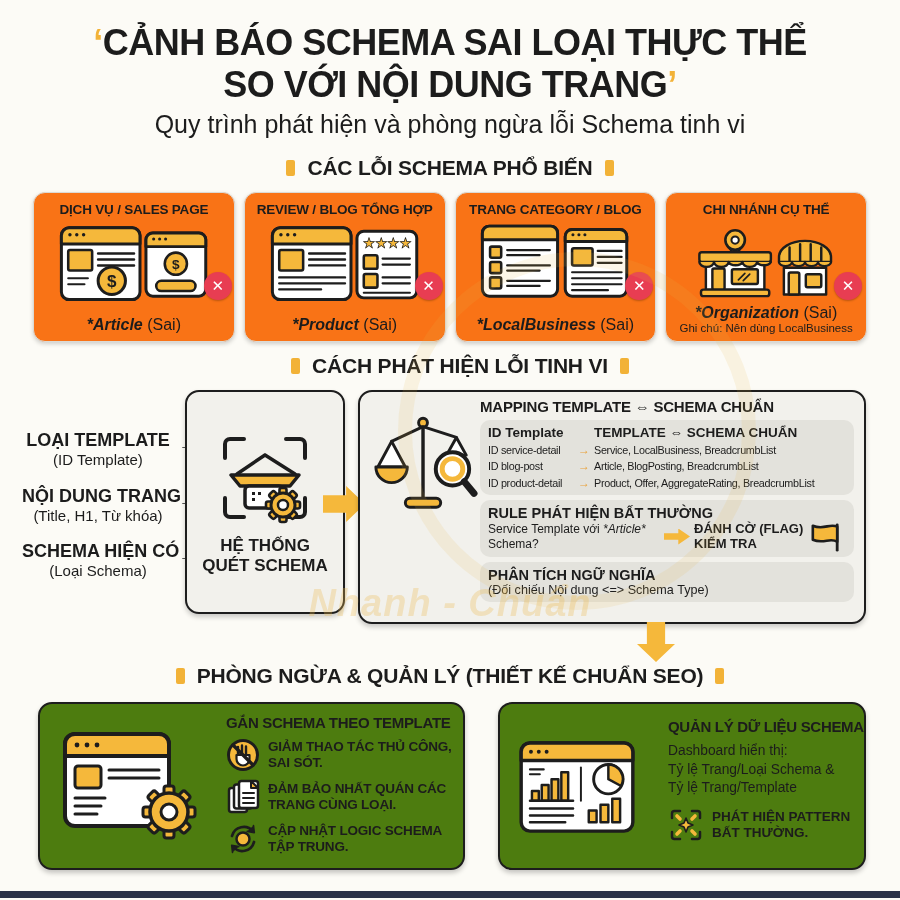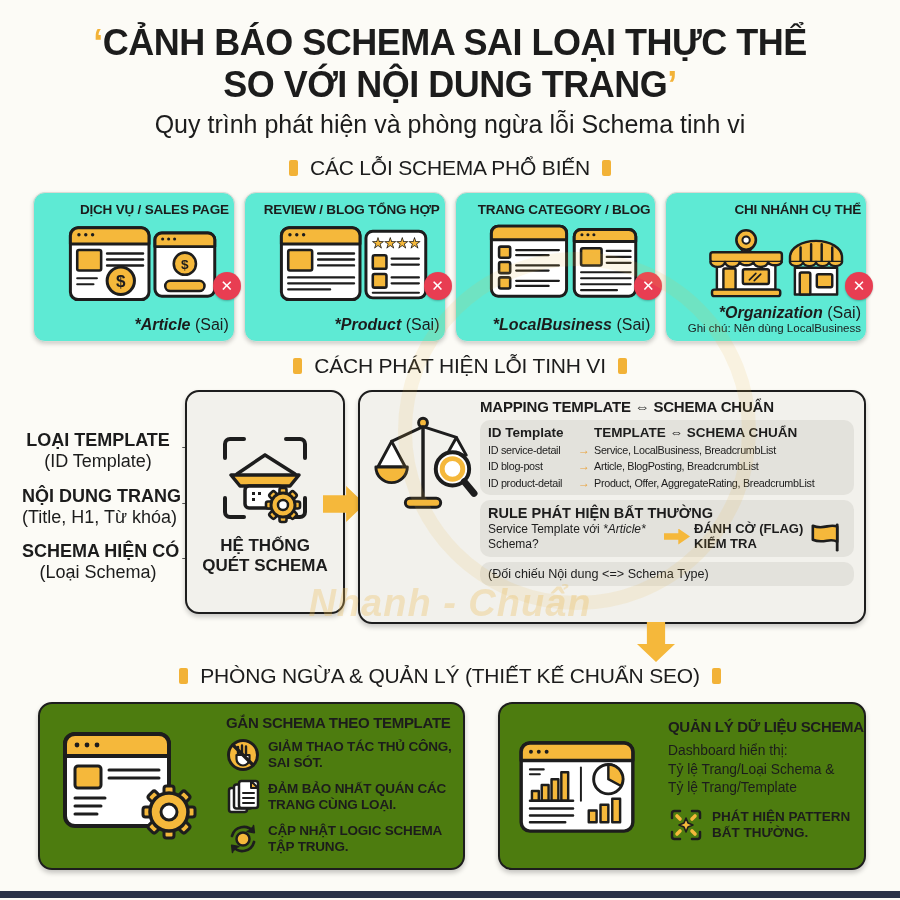--- a/index.html
+++ b/index.html
@@ -6,39 +6,39 @@
   .page{position:relative;width:900px;height:900px;background:#FCFBF6;overflow:hidden;
         font-family:"Liberation Sans","DejaVu Sans",sans-serif;color:#1c1c1c;}
   
   .title-line{position:absolute;left:0;width:100%;text-align:center;font-weight:bold;
               font-size:36px;letter-spacing:-0.5px;white-space:nowrap;}
   #t1{top:22px;} #t2{top:64px;}
   .quote{color:#F2B237;}
   .subtitle{position:absolute;top:110px;left:0;width:100%;text-align:center;font-size:25px;}
   
   .sec-head{position:absolute;left:0;width:100%;display:flex;justify-content:center;align-items:center;
-            gap:12px;font-size:21px;font-weight:normal;letter-spacing:-0.2px;}
+            gap:12px;font-size:21px;font-weight:bold;letter-spacing:-0.2px;}
   .marker{width:9px;height:16px;background:#F2B237;border-radius:2px;flex:0 0 auto;}
   
   .cards{position:absolute;top:192px;left:33px;width:834px;display:flex;gap:9px;}
-  .err-card{flex:1;height:150px;box-sizing:border-box;background:#5eead4;border:1px solid #DCDAD4;
+  .err-card{flex:1;height:150px;box-sizing:border-box;background:#f97316;border:1px solid #DCDAD4;
             border-radius:12px;box-shadow:0 2px 4px rgba(0,0,0,.18);padding:9px 5px 7px;
-            display:flex;flex-direction:column;align-items:flex-end;}
+            display:flex;flex-direction:column;align-items:center;}
   .err-title{font-size:13.5px;font-weight:bold;letter-spacing:-0.2px;white-space:nowrap;}
   .err-icon{position:relative;margin-top:3px;height:84px;display:flex;align-items:center;justify-content:center;}
   .badge{position:absolute;right:-12px;bottom:4px;width:28px;height:28px;border-radius:50%;
          background:#E83D52;color:#fff;font-size:15px;font-weight:bold;
          display:flex;align-items:center;justify-content:center;box-shadow:0 1px 2px rgba(0,0,0,.25);}
   .err-schema{font-size:16px;margin-top:auto;white-space:nowrap;}
   .schema-name{font-weight:bold;font-style:italic;}
   .err-note{font-size:11.5px;margin-top:0;white-space:nowrap;}
   
   .input-group{position:absolute;width:152px;text-align:center;left:22px;}
   .input-label{font-size:18px;font-weight:bold;white-space:nowrap;}
-  .input-sub{font-size:18px;white-space:nowrap;}
+  .input-sub{font-size:15px;white-space:nowrap;}
   .input-arrow{position:absolute;right:-22px;top:5px;font-size:17px;font-weight:bold;}
   .flow-box{position:absolute;background:#F2F1EC;border:2.5px solid #1d1d1d;border-radius:14px;
             box-shadow:0 3px 5px rgba(0,0,0,.2);box-sizing:border-box;}
   .scan-box{left:185px;top:390px;width:160px;height:224px;display:flex;flex-direction:column;
             align-items:center;justify-content:center;gap:8px;}
   .box-label{font-size:17px;font-weight:bold;text-align:center;line-height:1.2;}
   .analysis-box{left:358px;top:390px;width:508px;height:234px;}
   .scales-wrap{position:absolute;left:8px;top:16px;width:112px;text-align:center;}
   .compare-label{font-size:17.5px;font-weight:bold;line-height:1.2;margin-top:4px;}
   .right-col{position:absolute;left:120px;top:6px;width:374px;}
@@ -335,20 +335,21 @@
           <svg width="34" height="30" viewBox="0 0 36 32">
             <g stroke="#1d1d1d" stroke-linecap="round" stroke-linejoin="round">
               <line x1="31" y1="3" x2="31" y2="30" stroke-width="3"></line>
               <path d="M31 5 C23 1 17 9 5 4 L5 19 C17 24 23 16 31 21 Z" fill="#F5B83B" stroke-width="2.8"></path>
             </g>
           </svg>
         </div>
       </div>
 
       <div class="gray-box">
+        <div class="sem-title">PHÂN TÍCH NGỮ NGHĨA</div>
         <div class="sem-sub">(Đối chiếu Nội dung &lt;=&gt; Schema Type)</div>
       </div>
     </div>
   </div>
 
   <div class="block-arrow-down"></div>
 
   <div class="sec-head" style="top:664px;">
     <span class="marker"></span>
     <span>PHÒNG NGỪA &amp; QUẢN LÝ (THIẾT KẾ CHUẨN SEO)</span>

